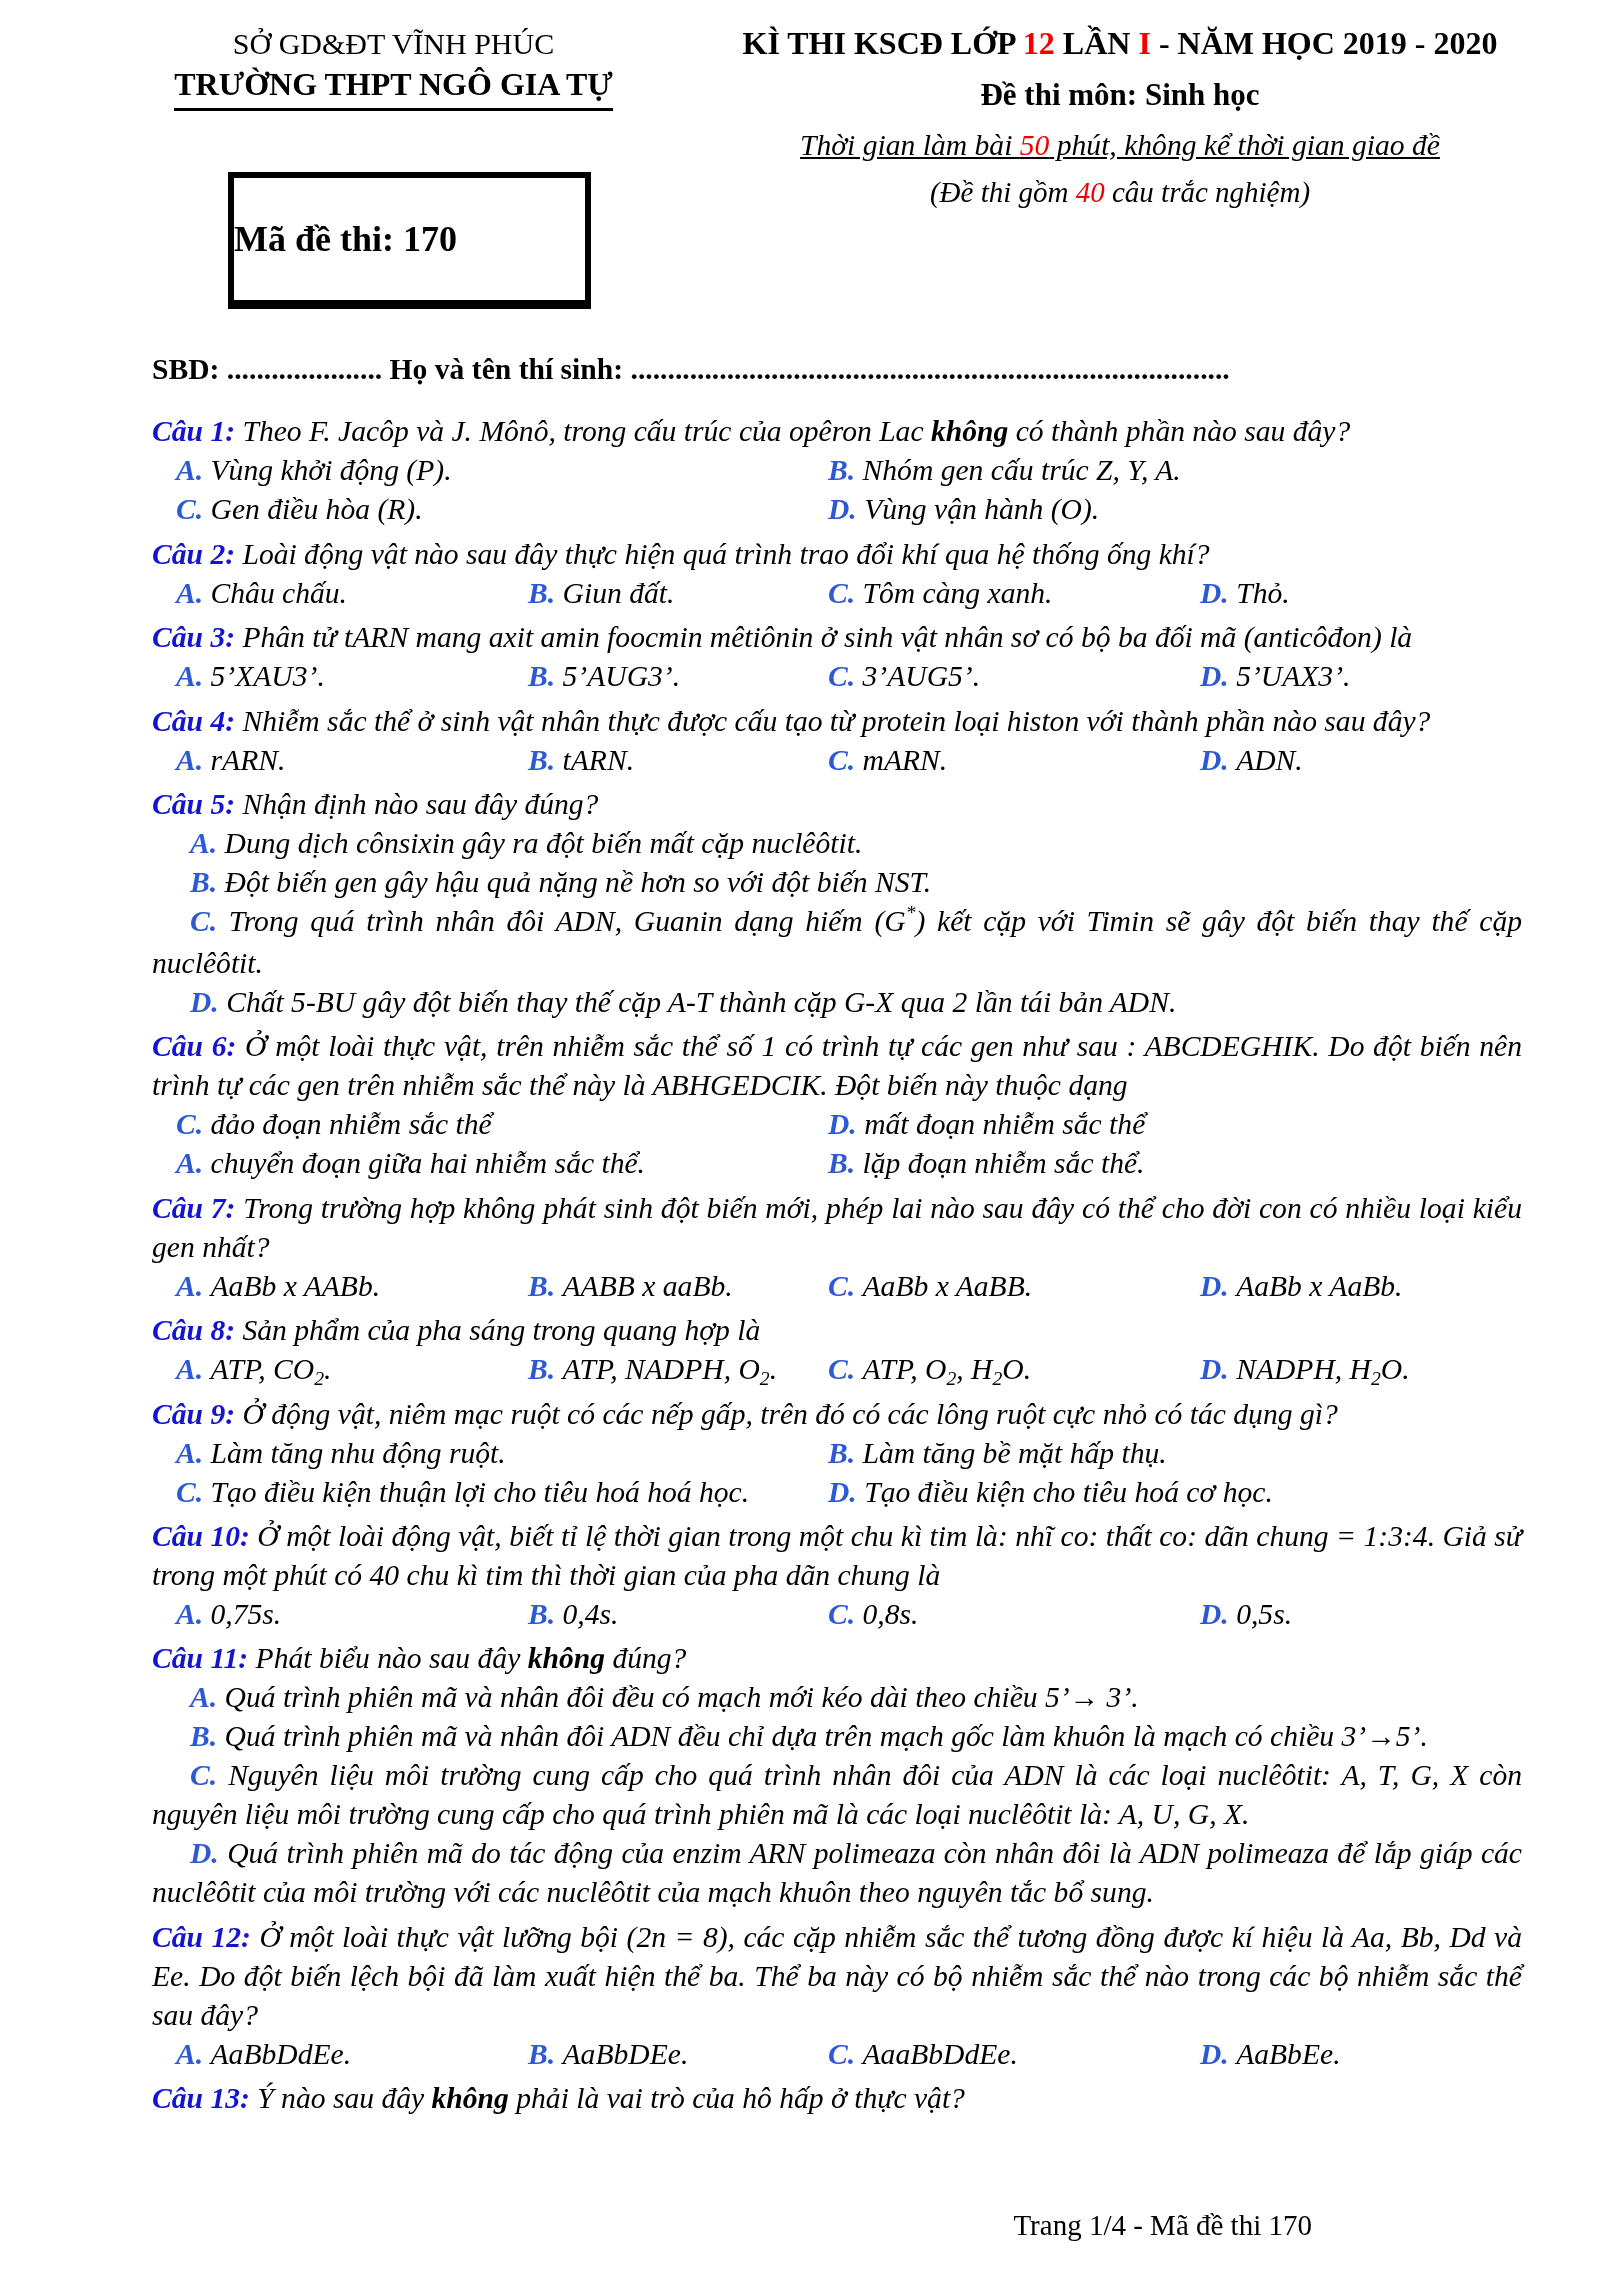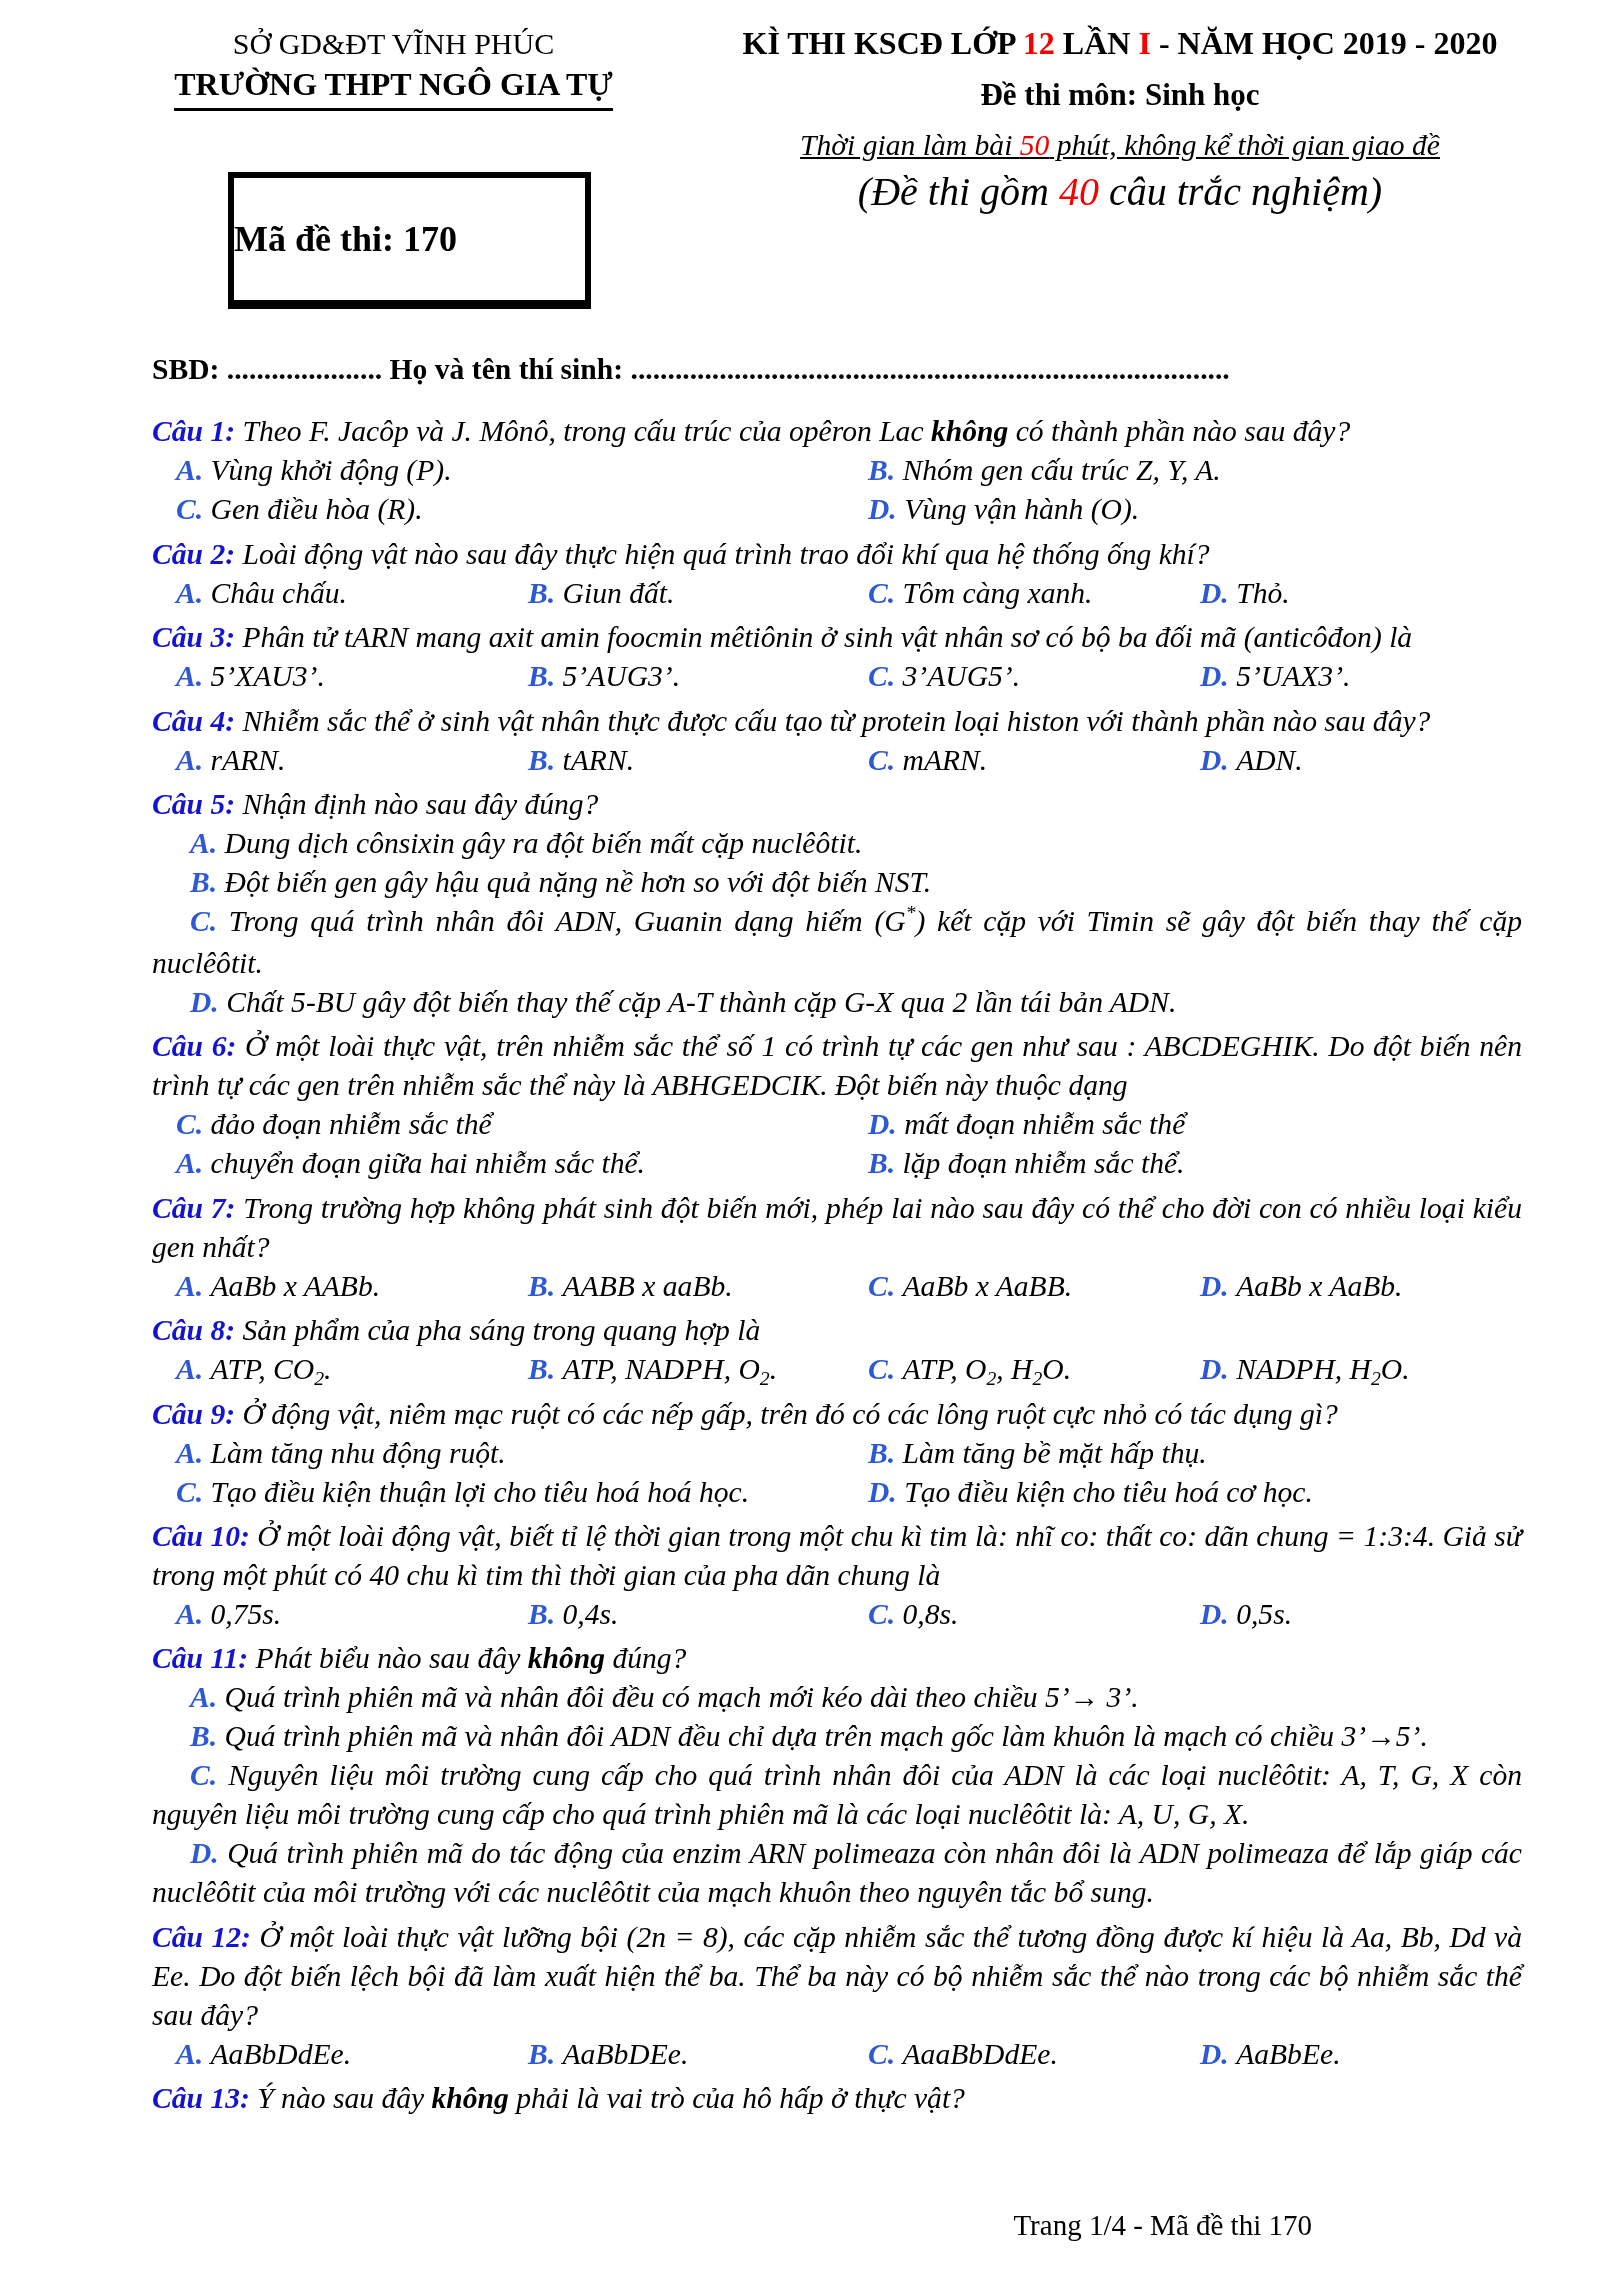--- a/index.html
+++ b/index.html
@@ -17,31 +17,31 @@
   .code-box{
     position:absolute;left:228px;top:172px;width:351px;height:122px;
     border:6.3px solid #000;border-bottom-width:9.9px;
     display:flex;align-items:center;justify-content:flex-start;
     font-weight:bold;font-size:36px;background:#fff;
   }
   .h-right{position:absolute;left:699px;top:23px;width:842px;text-align:center;}
   .h-right .r1{font-weight:bold;font-size:32px;line-height:41px;margin-bottom:10.7px;}
   .h-right .r2{font-weight:bold;font-size:31px;line-height:39px;margin-bottom:12.5px;}
   .h-right .r3{font-style:italic;font-size:29.6px;line-height:38px;margin-bottom:9px;text-decoration:underline;}
-  .h-right .r4{font-style:italic;font-size:40px;line-height:38px;}
+  .h-right .r4{font-style:italic;font-size:29px;line-height:38px;}
   
   .sbd{font-weight:bold;margin:5.4px 90px 23px 152px;white-space:nowrap;overflow:hidden;}
   
   .questions{margin:0 99px 0 152px;font-style:italic;}
   .q{margin-bottom:5.4px;}
   .q p{margin:0;text-align:justify;}
   .q p.opt-para{text-indent:38px;}
   .opt-row{position:relative;height:39px;}
   .opt-row .opt{position:absolute;top:0;white-space:nowrap;}
-  .t0{left:24px}.t1{left:376px}.t2{left:716px}.t3{left:1048px}
+  .t0{left:24px}.t1{left:376px}.t2{left:676px}.t3{left:1048px}
   
   .cau{color:#1414CE;font-weight:bold;}
   .L{color:#2E59D4;font-weight:bold;}
   .b{font-weight:bold;}
   .red{color:#F40000;}
   .sub{font-size:19.7px;position:relative;top:6.3px;}
   .sup{font-size:19.7px;position:relative;top:-11.6px;}
   
   .footer{position:absolute;right:309px;bottom:48px;font-size:29px;}
 </style>

